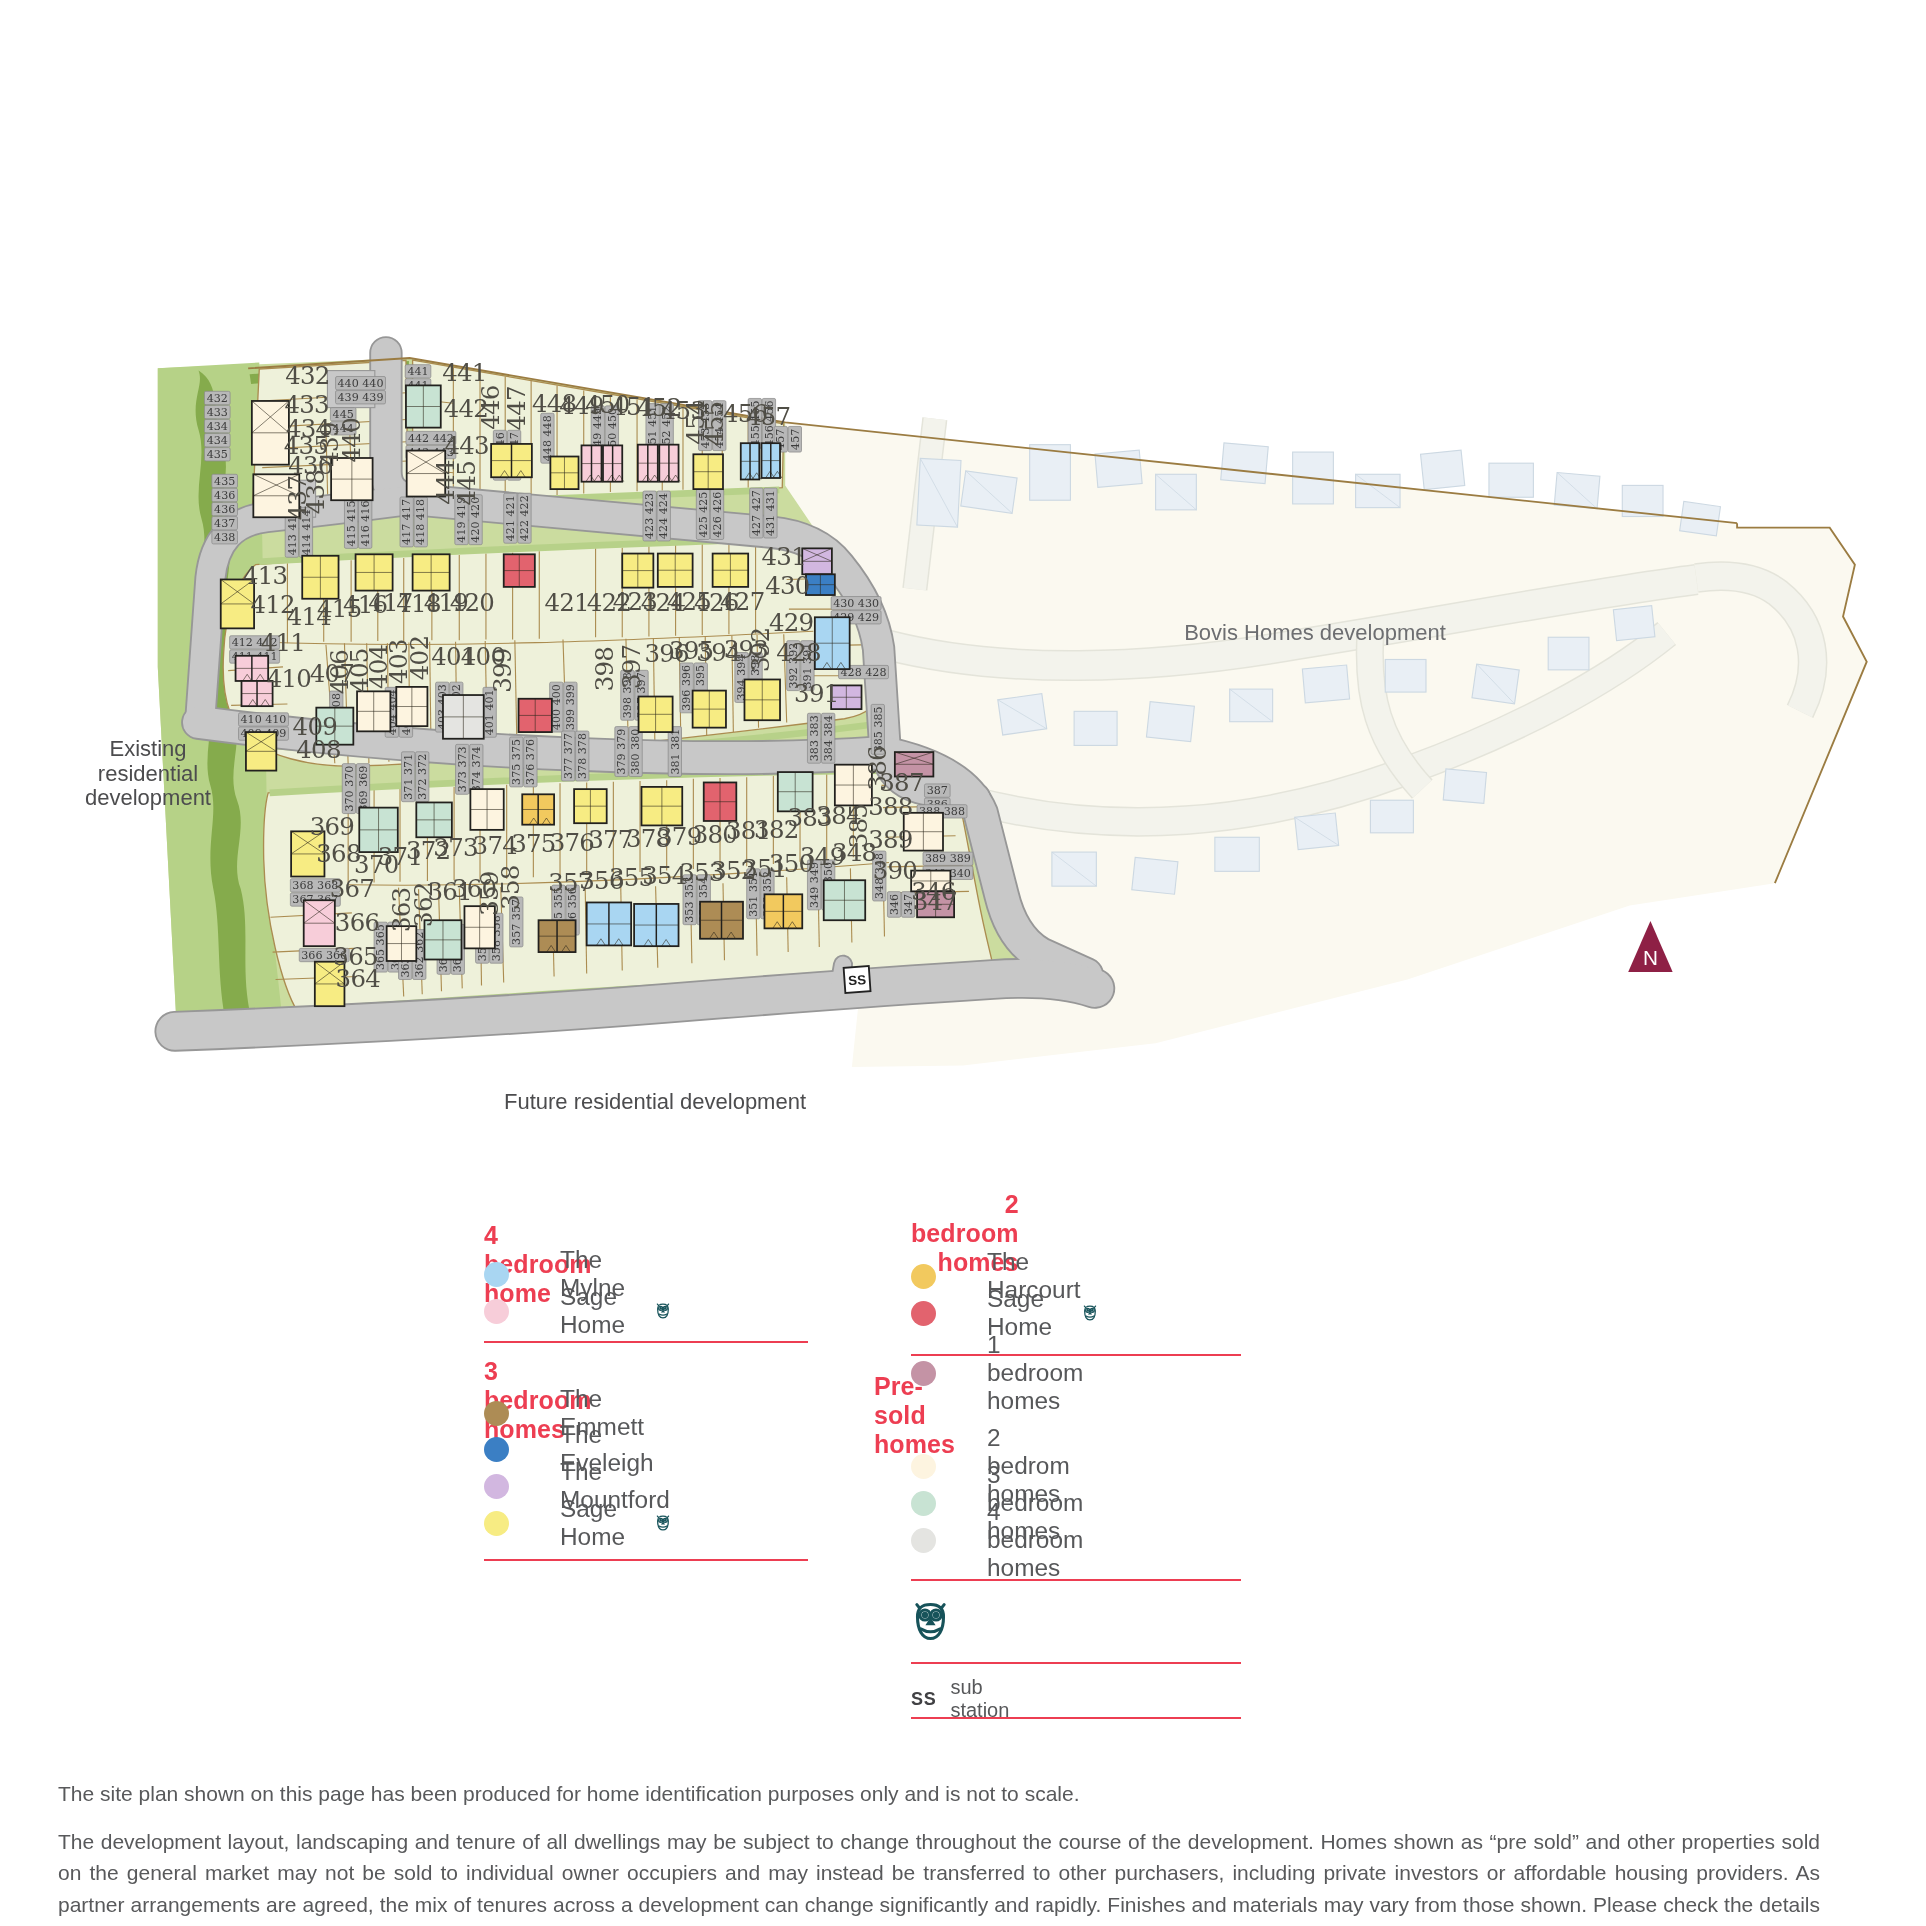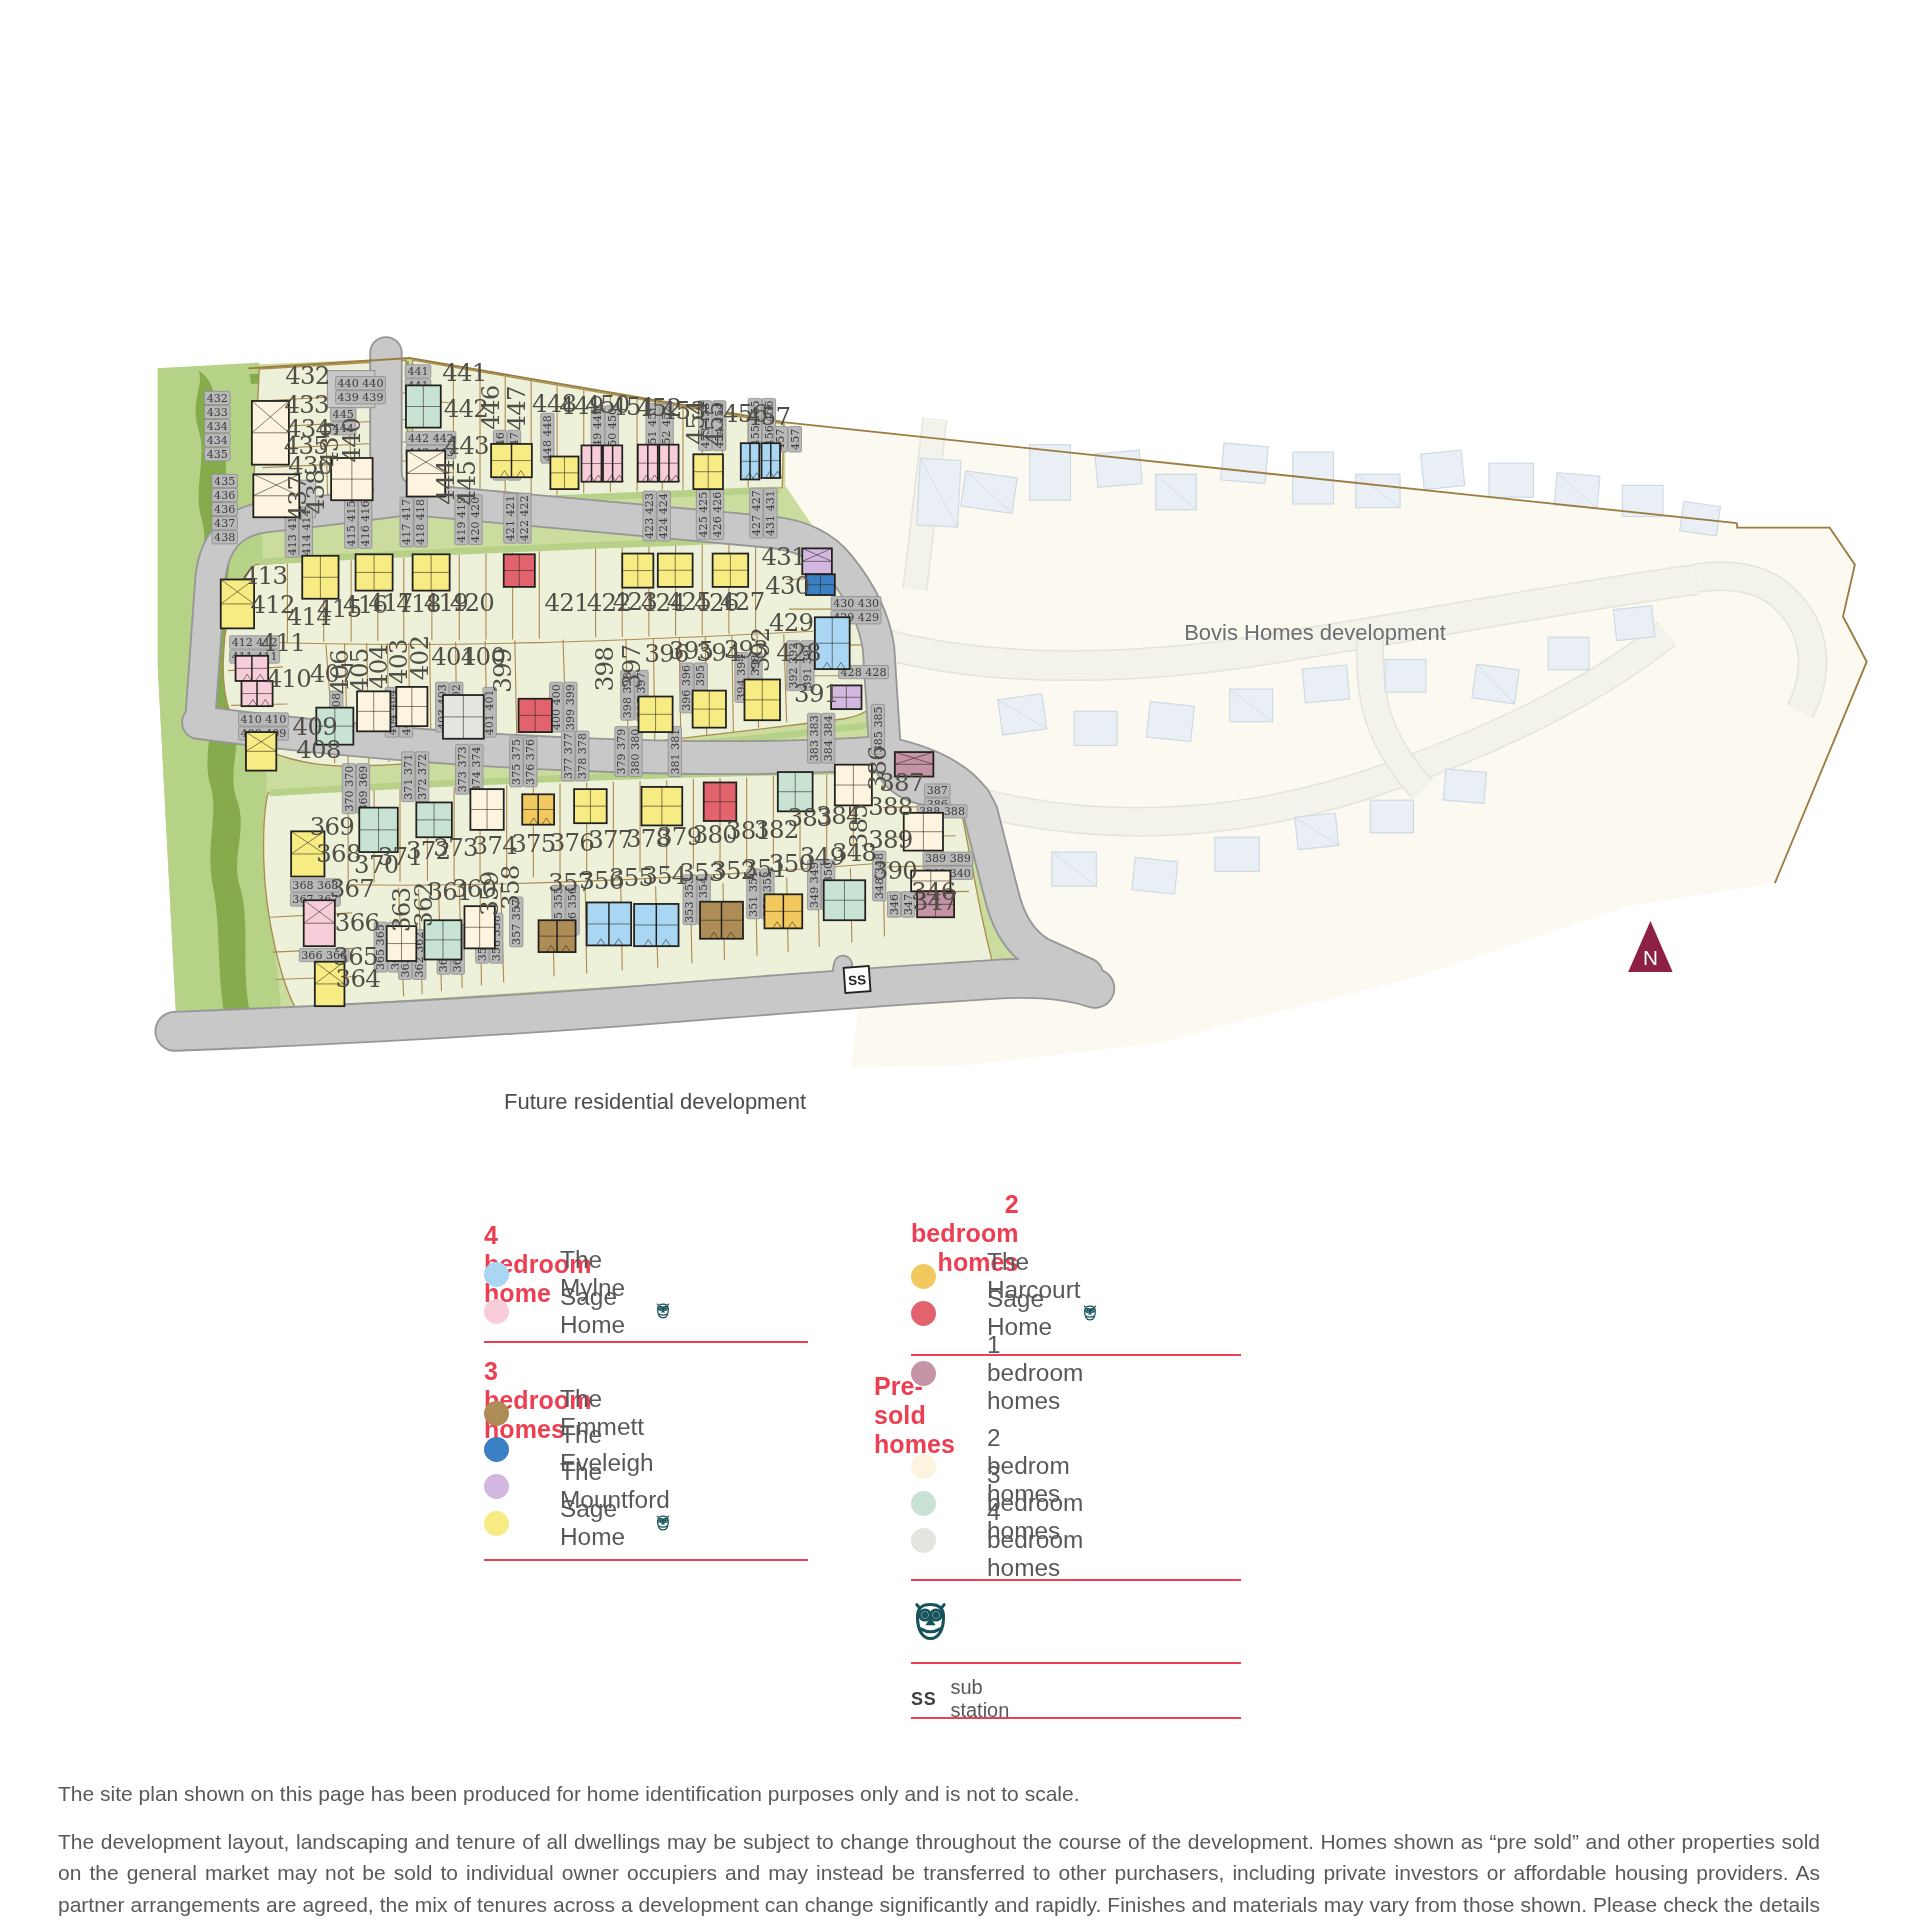--- a/index.html
+++ b/index.html
@@ -1105,20 +1105,25 @@
           <rect x="1140" y="1305" width="34" height="34" fill="#fff" stroke="#222" stroke-width="2.5"></rect>
           <text x="1157" y="1329" text-anchor="middle" font-size="18" font-weight="bold" font-family="&quot;Liberation Sans&quot;,sans-serif" fill="#222">SS</text>
         </g>
         <g>
           <polygon points="2228,1243 2198,1312 2258,1312" fill="#8e2045"></polygon>
           <text x="2228" y="1303" text-anchor="middle" font-size="28" fill="#fff" font-family="&quot;Liberation Sans&quot;,sans-serif">N</text>
         </g>
       </svg>
   </div>
 
+  <div class="map-note" id="note-existing" style="left: 37px; top: 737px; width: 222px;">
+      <div>Existing</div>
+      <div>residential</div>
+      <div>development</div>
+    </div>
   <div class="map-note" id="note-bovis" style="white-space: nowrap; transform: translateX(-50%); color: rgb(109, 110, 113); left: 1315px; top: 621px;">Bovis Homes development</div>
   <div class="map-note" id="note-future" style="white-space: nowrap; transform: translateX(-50%); left: 655px; top: 1090px;">Future residential development</div>
 
   <div id="legend-left" class="legend-col">
       <div class="lg-title" style="left: 484px; top: 1221px;">4 bedroom home</div>
       <div class="lg-row" style="left: 484px; top: 1259px;">
         <span class="lg-dot" style="background: rgb(169, 214, 242);"></span>
         <span class="lg-label">The Mylne</span>
       </div>
       <div class="lg-row" style="left: 484px; top: 1296px;">

